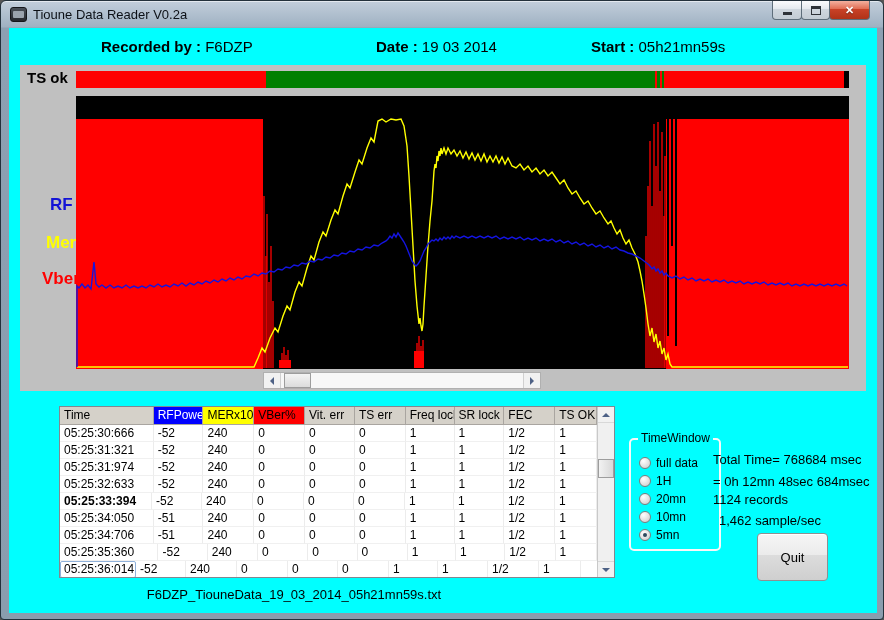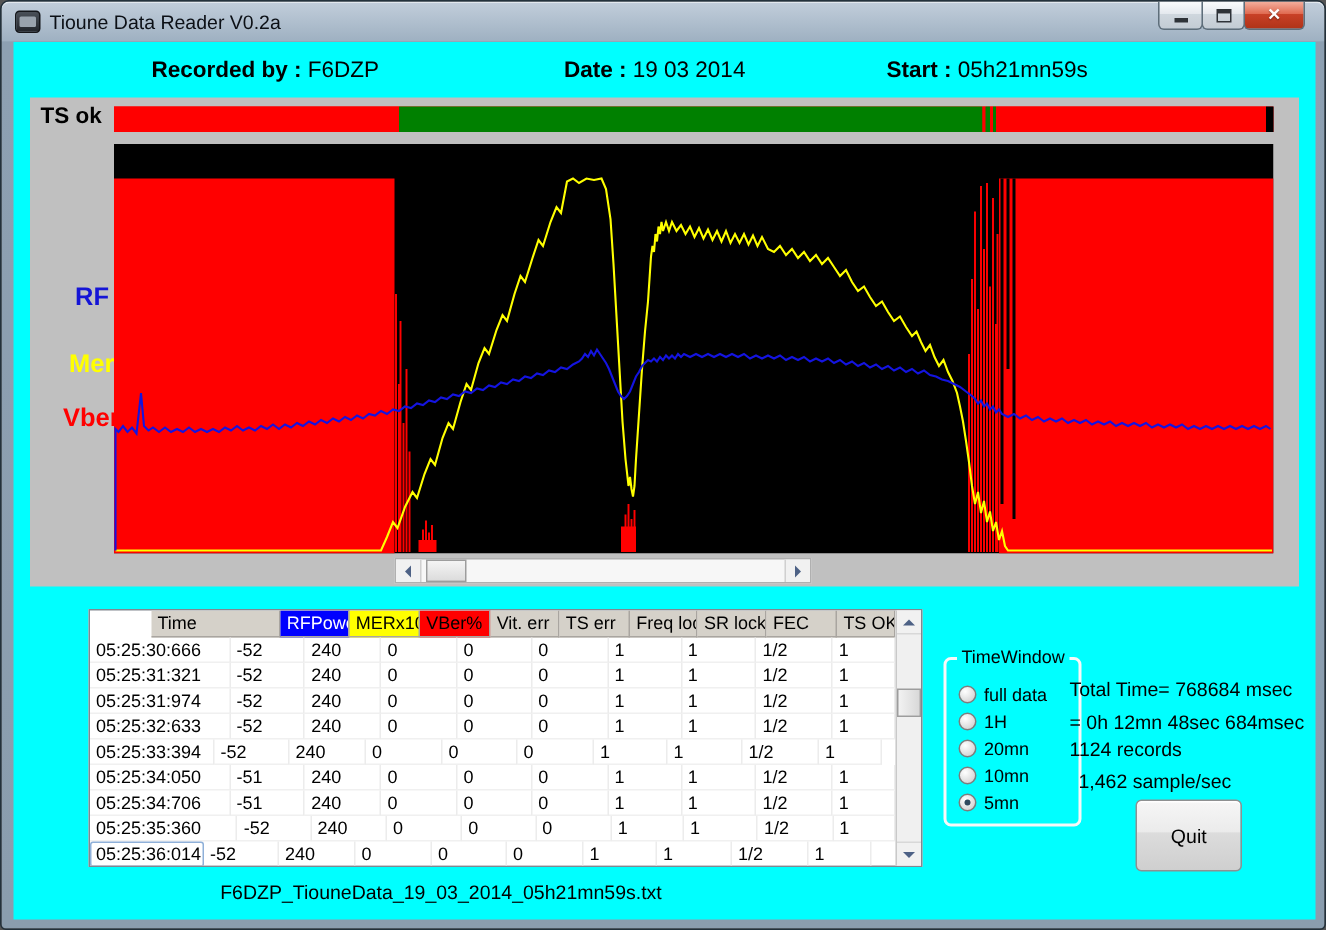--- a/index.html
+++ b/index.html
@@ -34,41 +34,41 @@
   .hdr-item { position:absolute; top:10px; font-size:15px; color:#000; white-space:nowrap; }
   .hdr-item b { font-weight:bold; }
 
   
   .panel { position:absolute; left:11px; top:37px; width:846px; height:326px; background:#c0c0c0; }
   .ts-label { position:absolute; left:7px; top:4px; font-size:15px; font-weight:bold; color:#000; }
   .ts-bar { position:absolute; left:56px; top:6px; width:773px; height:17px; display:flex; background:#f00; }
   .ts-bar div { height:100%; }
   .plot-wrap { position:absolute; left:56px; top:31px; width:773px; height:273px; }
   .series-label { position:absolute; font-size:17px; font-weight:bold; }
-  .lbl-rf   { left:30px; top:123px; color:#1414d6; }
+  .lbl-rf   { left:30px; top:130px; color:#1414d6; }
   .lbl-mer  { left:26px; top:168px; color:#ffff00; }
   .lbl-vber { left:22px; top:204px; color:#ff0000; }
 
   
   .hscroll { position:absolute; left:243px; top:307px; width:278px; height:17px;
     background:#f7f7f7; border:1px solid #b0b0b0; }
   .hs-btn { position:absolute; top:0; width:17px; height:15px; background:#f1f1f1;
     display:flex; align-items:center; justify-content:center; }
   .hs-left { left:0; border-right:1px solid #d0d0d0; }
   .hs-right { right:0; border-left:1px solid #d0d0d0; }
   .tri-l { width:0; height:0; border:4px solid transparent; border-right-color:#4d6185; border-left:none; }
   .tri-r { width:0; height:0; border:4px solid transparent; border-left-color:#4d6185; border-right:none; }
   .hs-thumb { position:absolute; left:20px; top:0; width:27px; height:15px;
     background:linear-gradient(#f4f4f4,#dcdcdc); border:1px solid #9d9d9d; }
 
   
   .table { position:absolute; left:50px; top:378px; width:556px; height:172px;
     background:#fff; border:1px solid #828790; display:flex; }
   .tbl-main { flex:1; overflow:hidden; }
-  .tbl-header { display:flex; height:18px;padding-left:41px; }
+  .tbl-header { display:flex; height:18px; }
   .th { font-size:12px; color:#000; padding:1px 0 0 4px; background:#d5d1c9;
     border-right:1px solid #a9a5a0; border-bottom:1px solid #a9a5a0; overflow:hidden; white-space:nowrap; }
   .tbl-row { display:flex; height:17px; }
   .td { font-size:12px; color:#000; padding:1px 0 0 4px; border-right:1px solid #ececec;
     border-bottom:1px solid #f0f0f0; overflow:hidden; white-space:nowrap; }
   .td.focused { border:1px solid #8fb0d9; border-radius:2px; padding:0 0 0 3px; }
   .vscroll { width:17px; background:#f0f0f0; border-left:1px solid #c9c9c9; position:relative; }
   .vs-btn { position:absolute; left:0; width:16px; height:16px; background:#f1f1f1;
     display:flex; align-items:center; justify-content:center; }
   .vs-up { top:0; border-bottom:1px solid #d8d8d8; }
@@ -267,21 +267,21 @@
               <div class="td" style="width: 51px;">240</div>
               <div class="td" style="width: 51px;">0</div>
               <div class="td" style="width: 50px;">0</div>
               <div class="td" style="width: 51px;">0</div>
               <div class="td" style="width: 49px;">1</div>
               <div class="td" style="width: 50px;">1</div>
               <div class="td" style="width: 51px;">1/2</div>
               <div class="td" style="width: 42px;">1</div>
             </div>
             <div class="tbl-row">
-              <div class="td" style="width: 83px;">05:25:33:394</div>
+              <div class="td" style="width: 92px; font-weight: bold;">05:25:33:394</div>
               <div class="td" style="width: 50px;">-52</div>
               <div class="td" style="width: 51px;">240</div>
               <div class="td" style="width: 51px;">0</div>
               <div class="td" style="width: 50px;">0</div>
               <div class="td" style="width: 51px;">0</div>
               <div class="td" style="width: 49px;">1</div>
               <div class="td" style="width: 50px;">1</div>
               <div class="td" style="width: 51px;">1/2</div>
               <div class="td" style="width: 42px;">1</div>
             </div>

